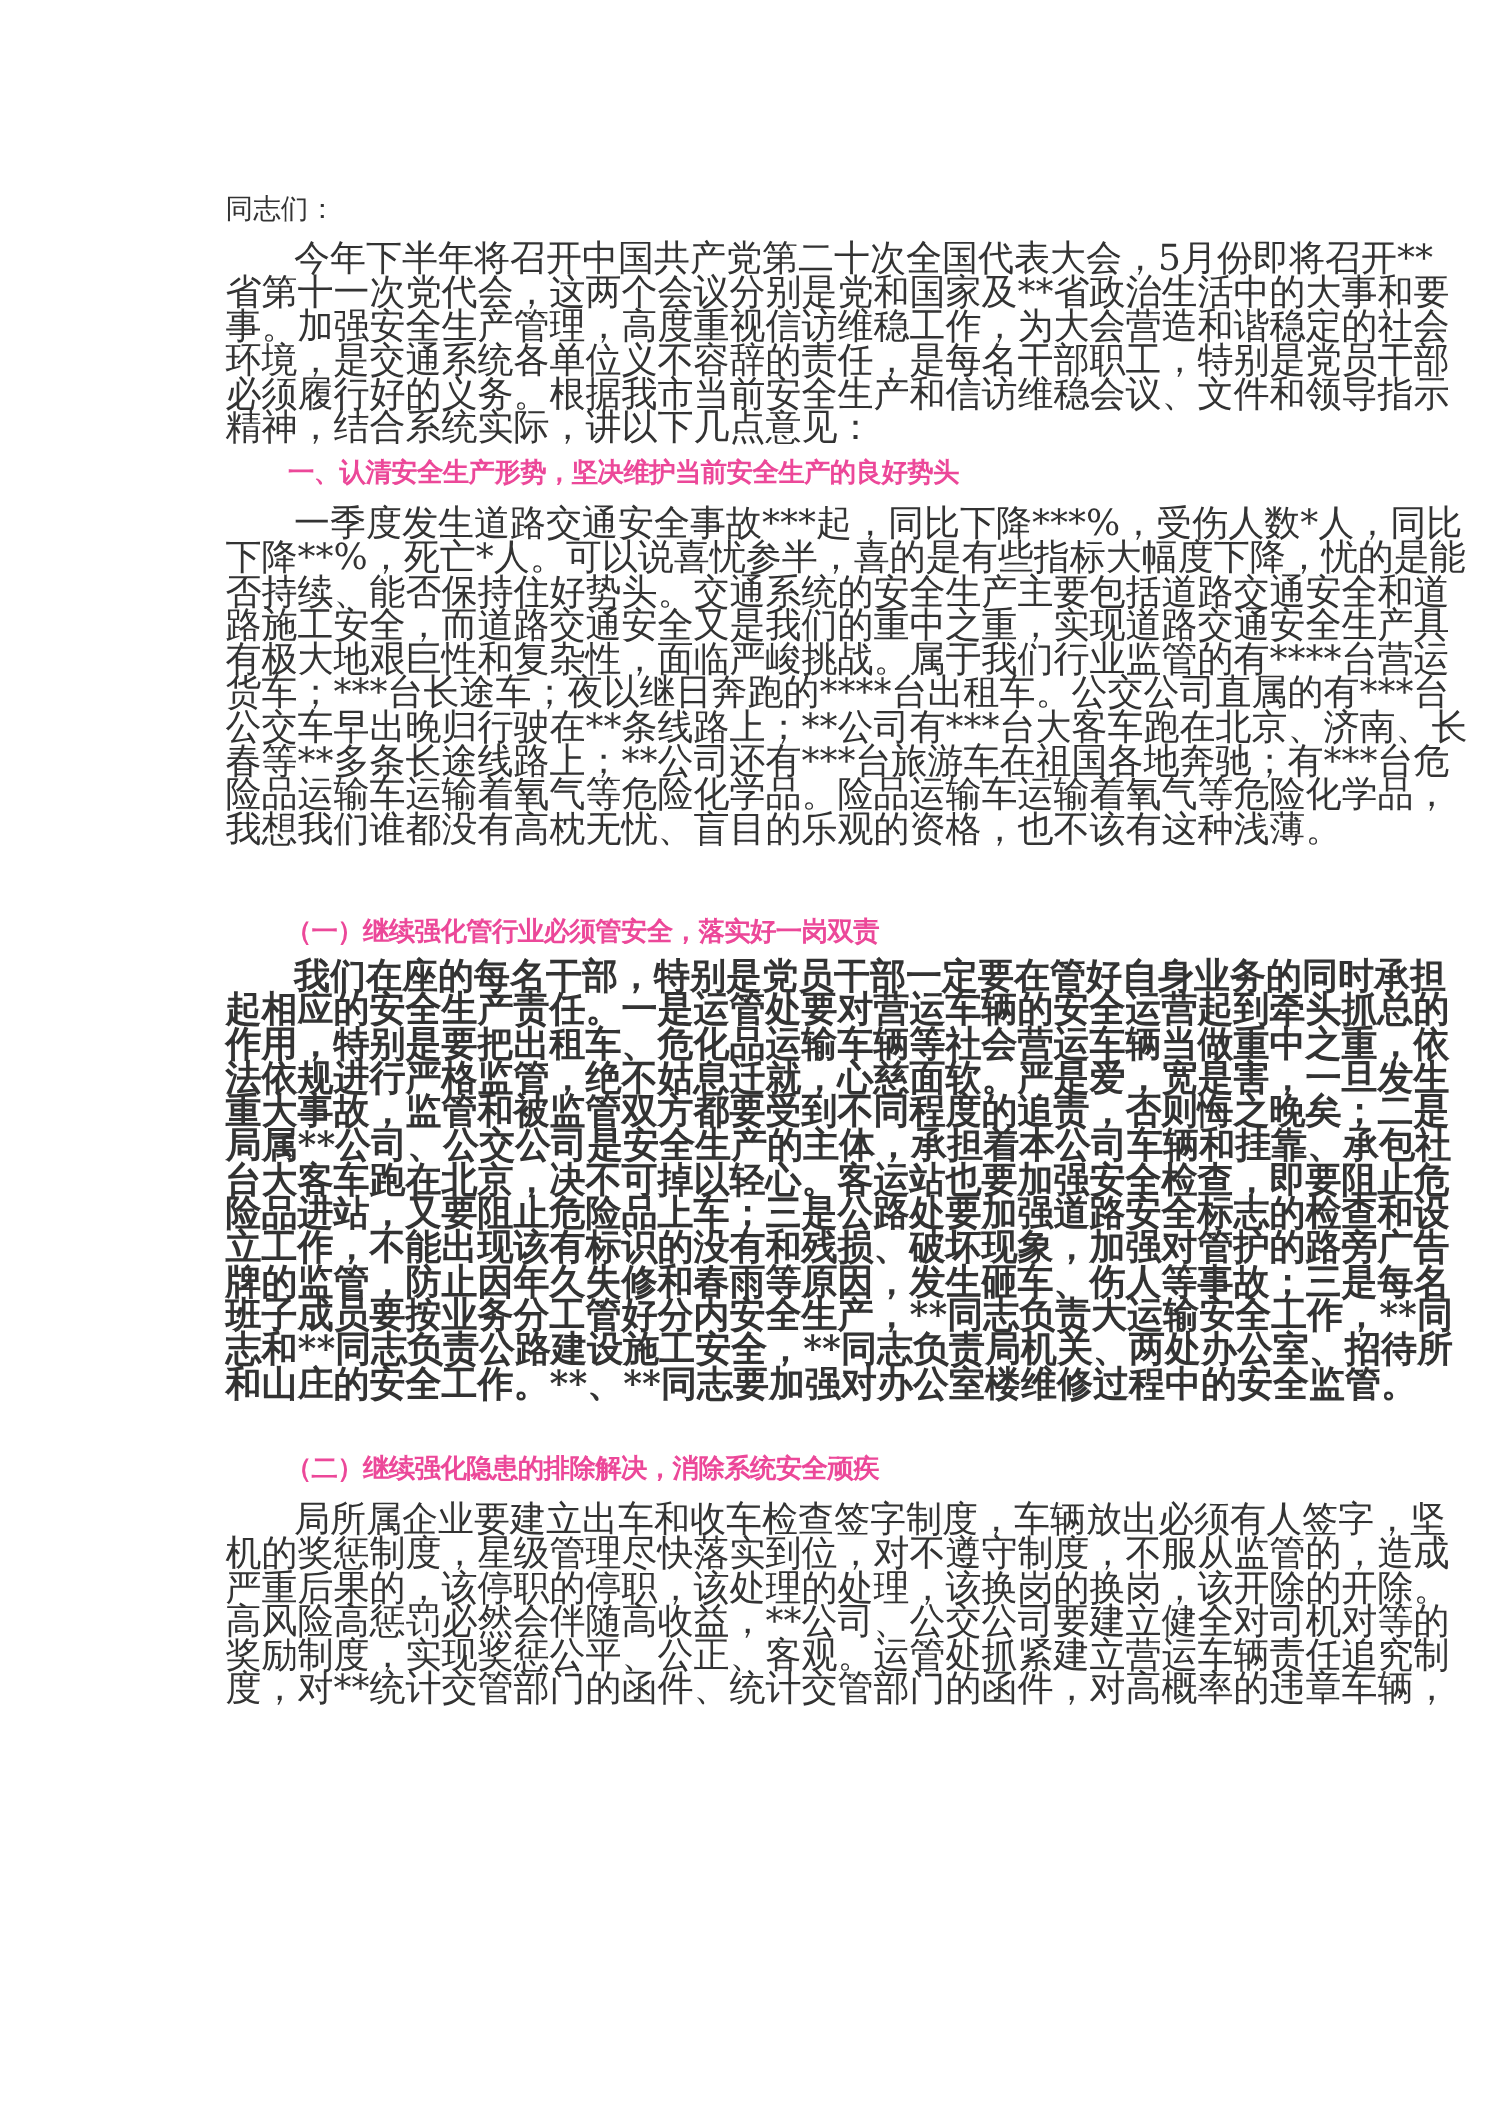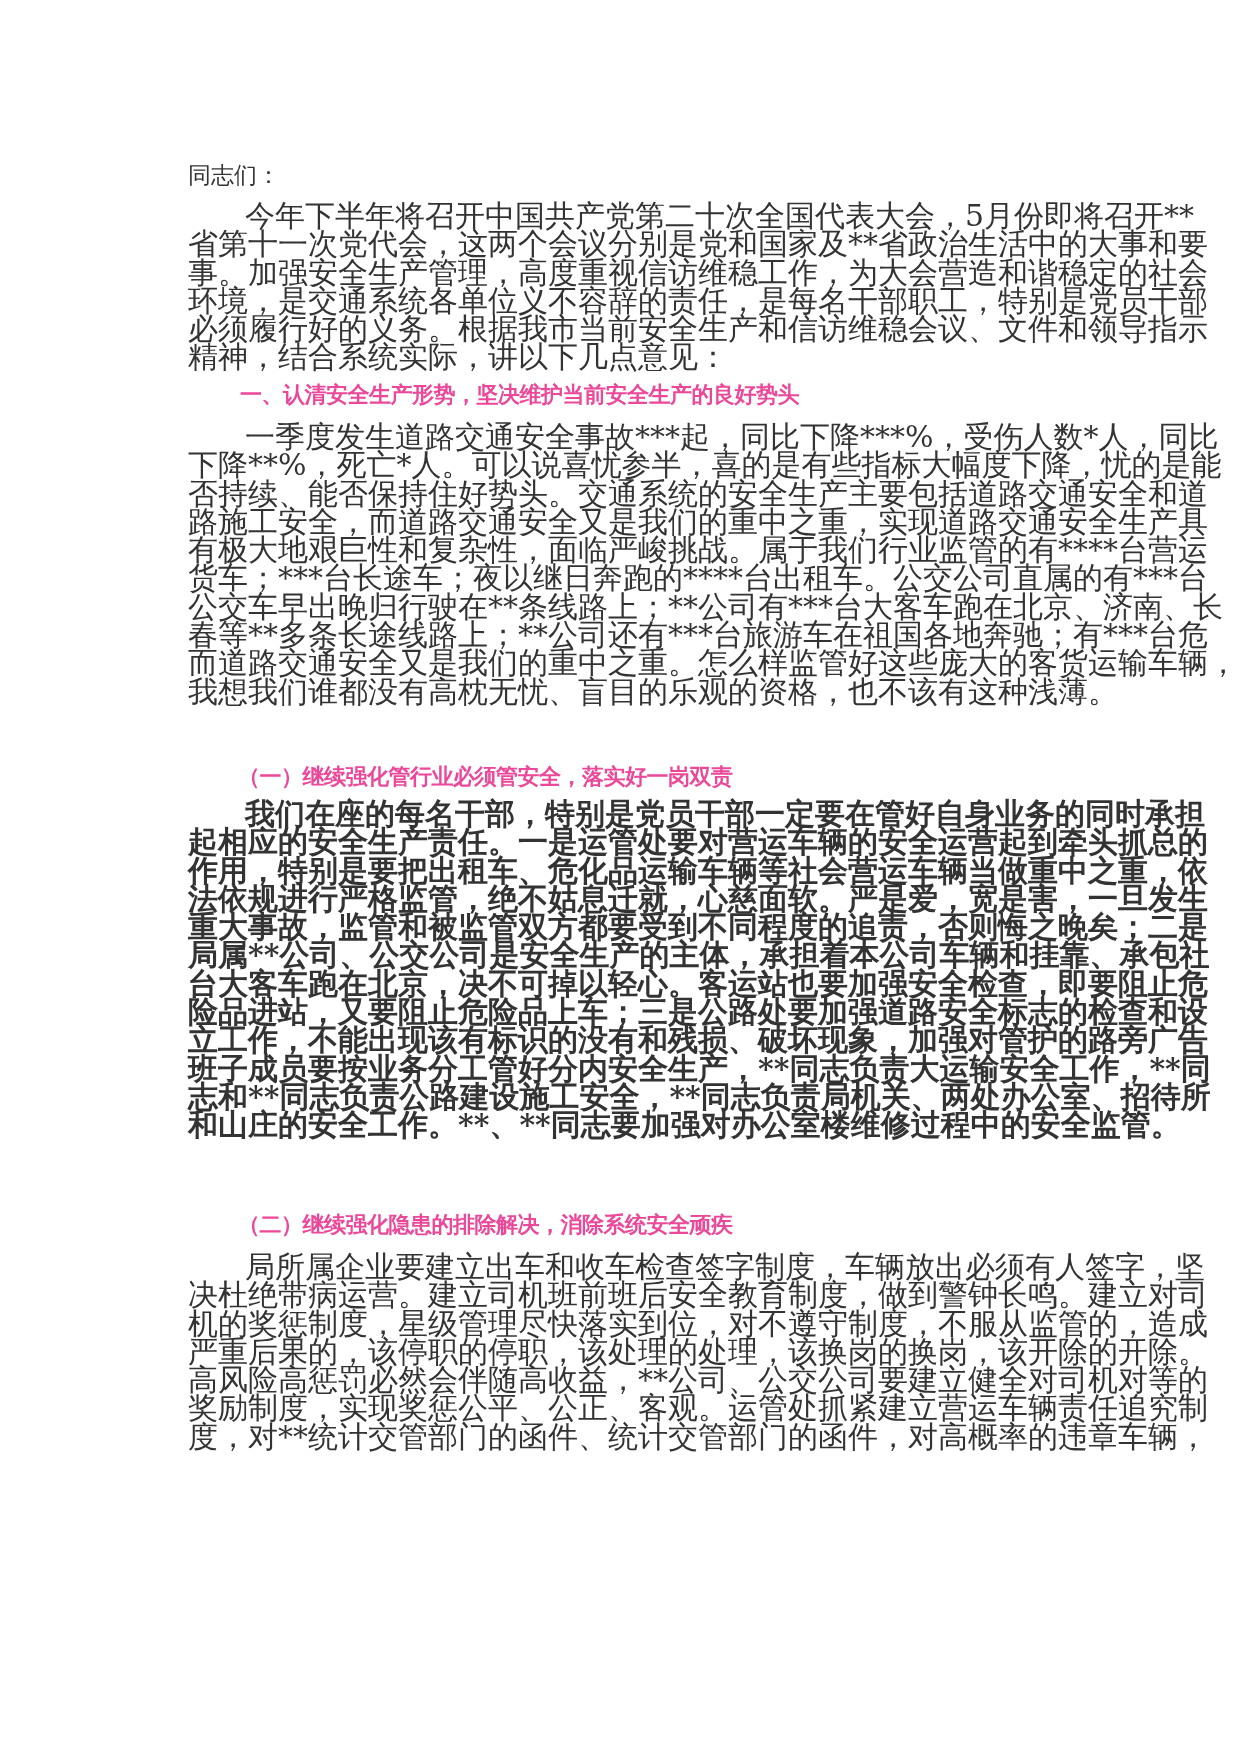--- a/index.html
+++ b/index.html
@@ -46,46 +46,46 @@
 
   <div class="block" style="top:423px;">
     <span class="line indent">一季度发生道路交通安全事故***起，同比下降***%，受伤人数*人，同比</span>
     <span class="line">下降**%，死亡*人。可以说喜忧参半，喜的是有些指标大幅度下降，忧的是能</span>
     <span class="line">否持续、能否保持住好势头。交通系统的安全生产主要包括道路交通安全和道</span>
     <span class="line">路施工安全，而道路交通安全又是我们的重中之重，实现道路交通安全生产具</span>
     <span class="line">有极大地艰巨性和复杂性，面临严峻挑战。属于我们行业监管的有****台营运</span>
     <span class="line">货车；***台长途车；夜以继日奔跑的****台出租车。公交公司直属的有***台</span>
     <span class="line">公交车早出晚归行驶在**条线路上；**公司有***台大客车跑在北京、济南、长</span>
     <span class="line">春等**多条长途线路上；**公司还有***台旅游车在祖国各地奔驰；有***台危</span>
-    <span class="line">而道路交通安全又是我们的重中之重。怎么样监管好这些庞大的客货运输车辆，</span>
+    <span class="line">险品运输车运输着氧气等危险化学品。险品运输车运输着氧气等危险化学品，</span>
     <span class="line last">我想我们谁都没有高枕无忧、盲目的乐观的资格，也不该有这种浅薄。</span>
   </div>
 
   <div class="heading sub" style="top:731px;margin-top:32px;">（一）继续强化管行业必须管安全，落实好一岗双责</div>
 
   <div class="block" style="top:800px;font-weight:bold;">
     <span class="line indent">我们在座的每名干部，特别是党员干部一定要在管好自身业务的同时承担</span>
     <span class="line">起相应的安全生产责任。一是运管处要对营运车辆的安全运营起到牵头抓总的</span>
     <span class="line">作用，特别是要把出租车、危化品运输车辆等社会营运车辆当做重中之重，依</span>
     <span class="line">法依规进行严格监管，绝不姑息迁就，心慈面软。严是爱，宽是害，一旦发生</span>
     <span class="line">重大事故，监管和被监管双方都要受到不同程度的追责，否则悔之晚矣；二是</span>
     <span class="line">局属**公司、公交公司是安全生产的主体，承担着本公司车辆和挂靠、承包社</span>
     <span class="line">台大客车跑在北京，决不可掉以轻心。客运站也要加强安全检查，即要阻止危</span>
     <span class="line">险品进站，又要阻止危险品上车；三是公路处要加强道路安全标志的检查和设</span>
     <span class="line">立工作，不能出现该有标识的没有和残损、破坏现象，加强对管护的路旁广告</span>
+    <span class="line">牌的监管，防止因年久失修和春雨等原因，发生砸车、伤人等事故；三是每名</span>
     <span class="line">班子成员要按业务分工管好分内安全生产，**同志负责大运输安全工作，**同</span>
     <span class="line">志和**同志负责公路建设施工安全，**同志负责局机关、两处办公室、招待所</span>
     <span class="line last">和山庄的安全工作。**、**同志要加强对办公室楼维修过程中的安全监管。</span>
   </div>
 
   <div class="heading sub" style="top:1211px;">（二）继续强化隐患的排除解决，消除系统安全顽疾</div>
 
   <div class="block" style="top:1253px;">
     <span class="line indent">局所属企业要建立出车和收车检查签字制度，车辆放出必须有人签字，坚</span>
-    <span class="line">决杜绝带病运营。建立司机班前班后安全教育制度，做到警钟长鸣。建立对司</span>
     <span class="line">机的奖惩制度，星级管理尽快落实到位，对不遵守制度，不服从监管的，造成</span>
     <span class="line">严重后果的，该停职的停职，该处理的处理，该换岗的换岗，该开除的开除。</span>
     <span class="line">高风险高惩罚必然会伴随高收益，**公司、公交公司要建立健全对司机对等的</span>
     <span class="line">奖励制度，实现奖惩公平、公正、客观。运管处抓紧建立营运车辆责任追究制</span>
     <span class="line">度，对**统计交管部门的函件、统计交管部门的函件，对高概率的违章车辆，</span>
   </div>
 
 </div>
 
 </body></html>

